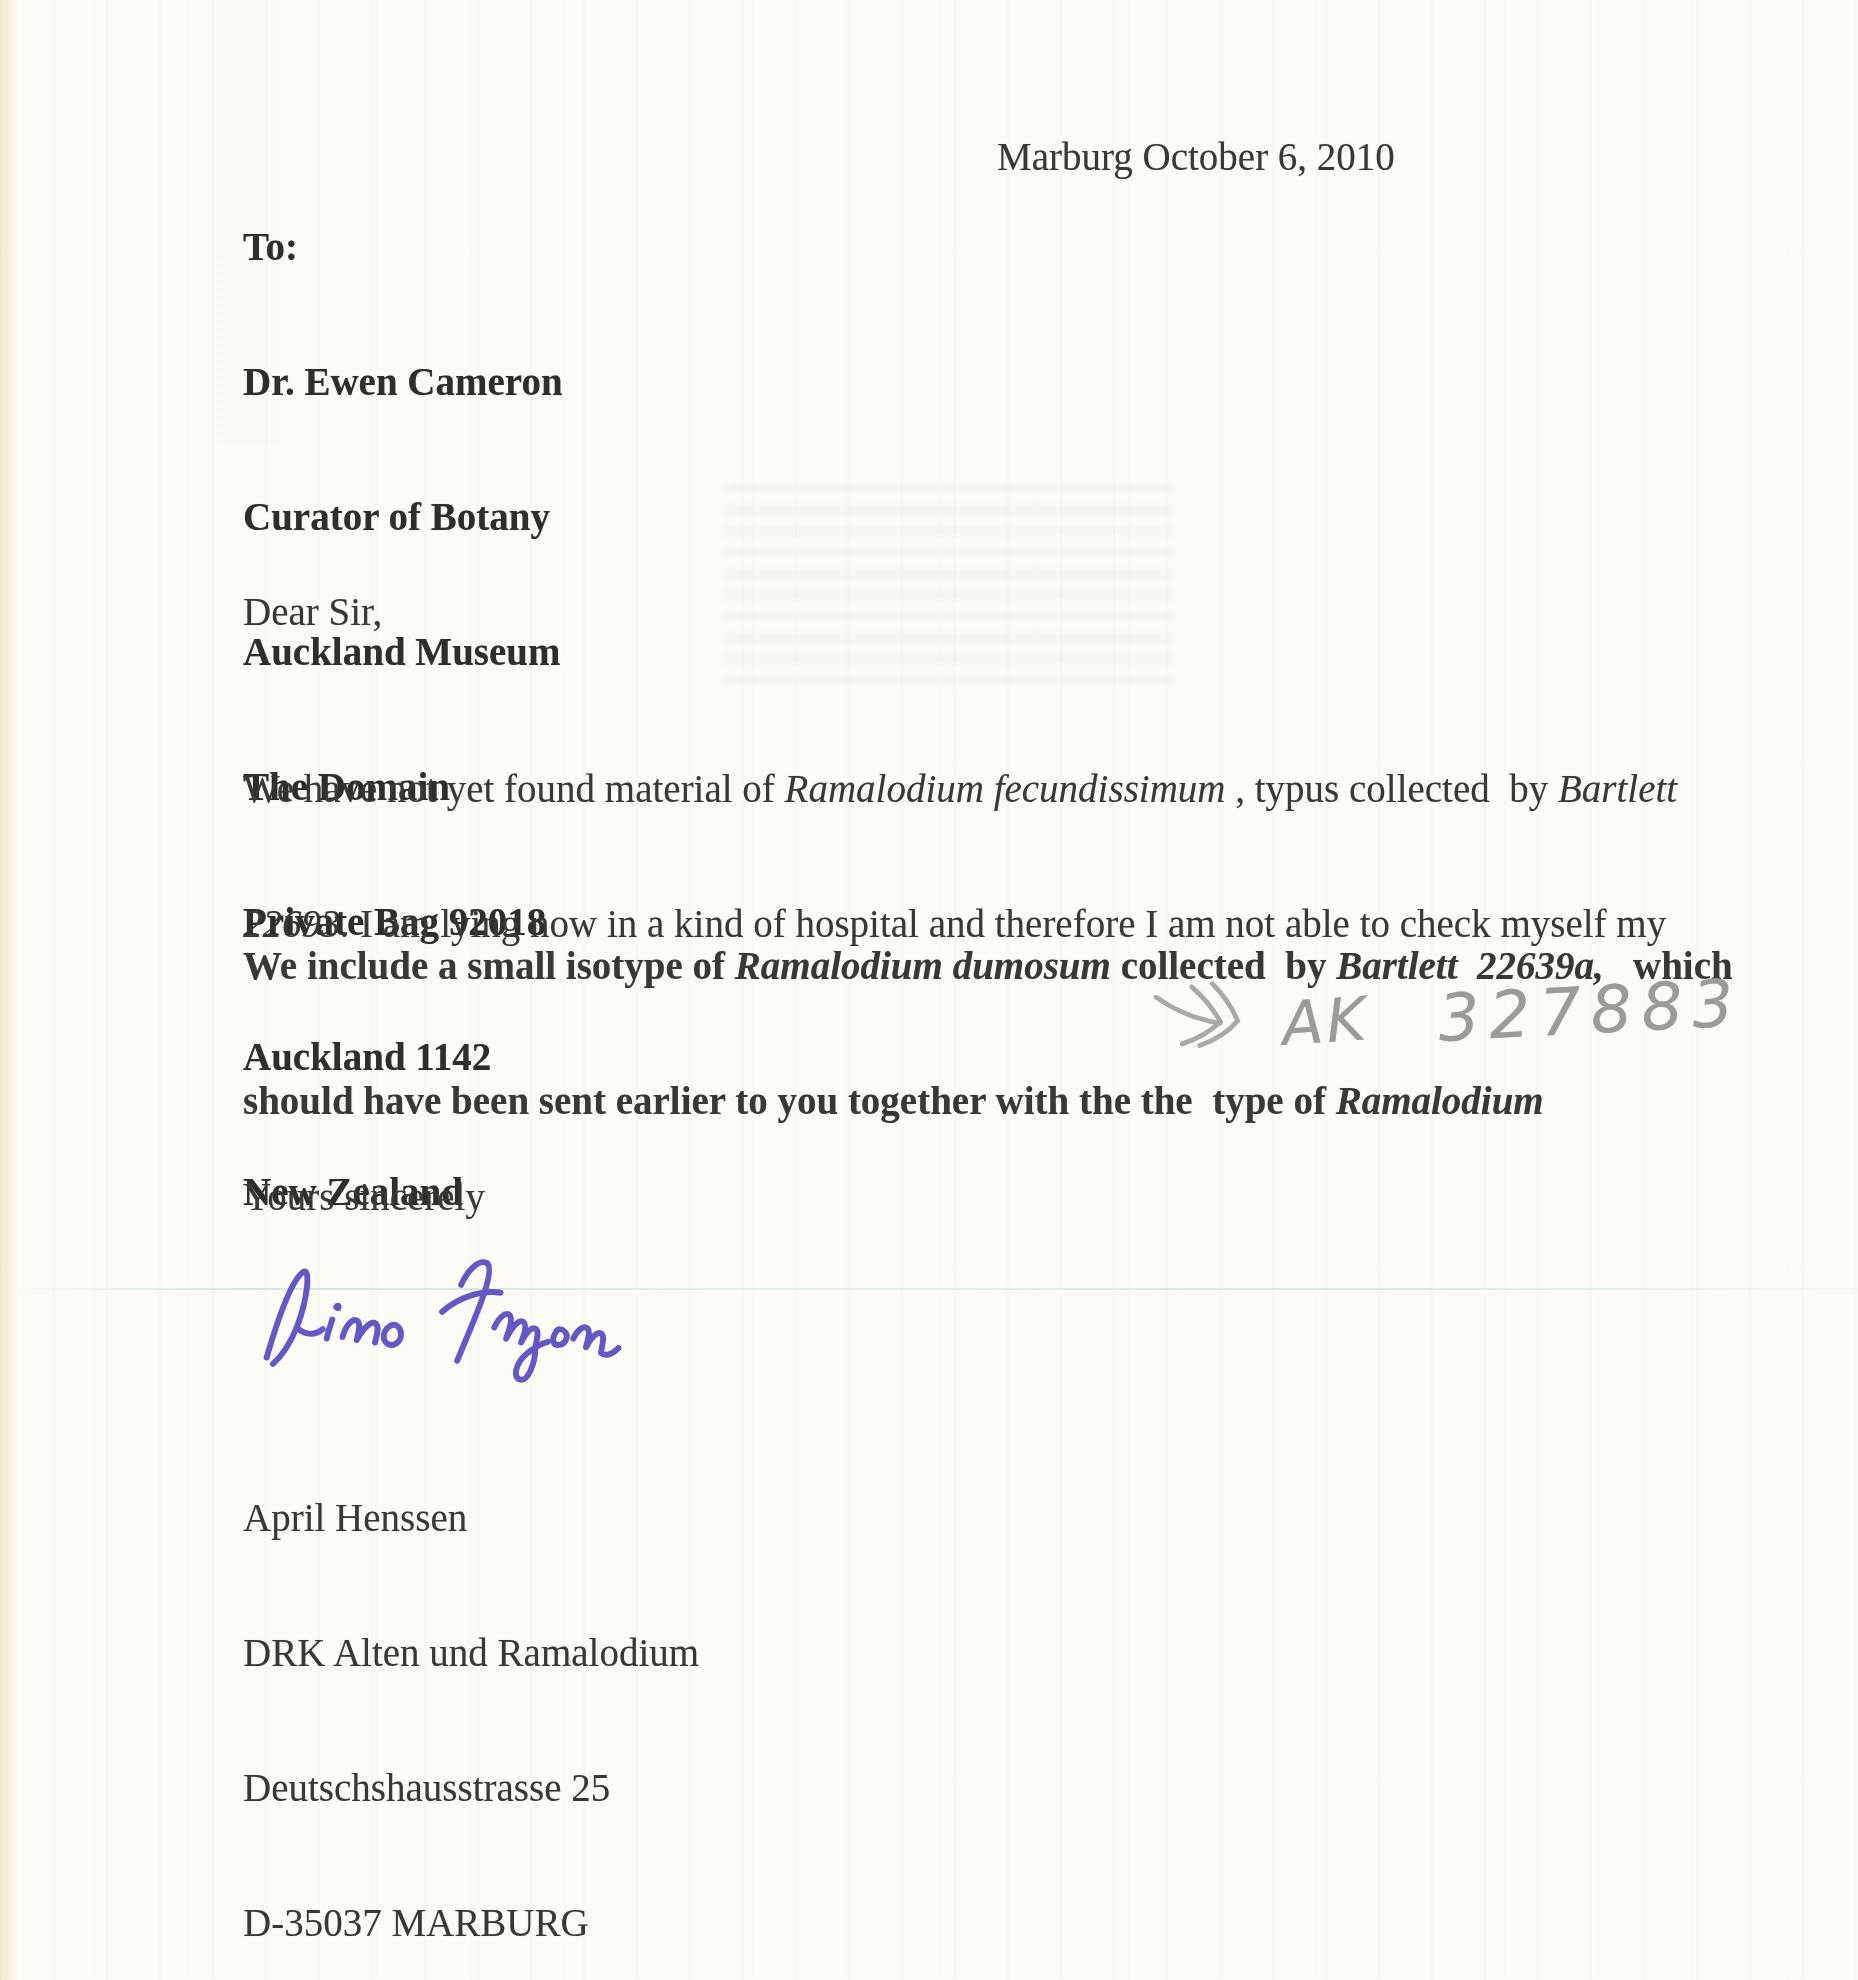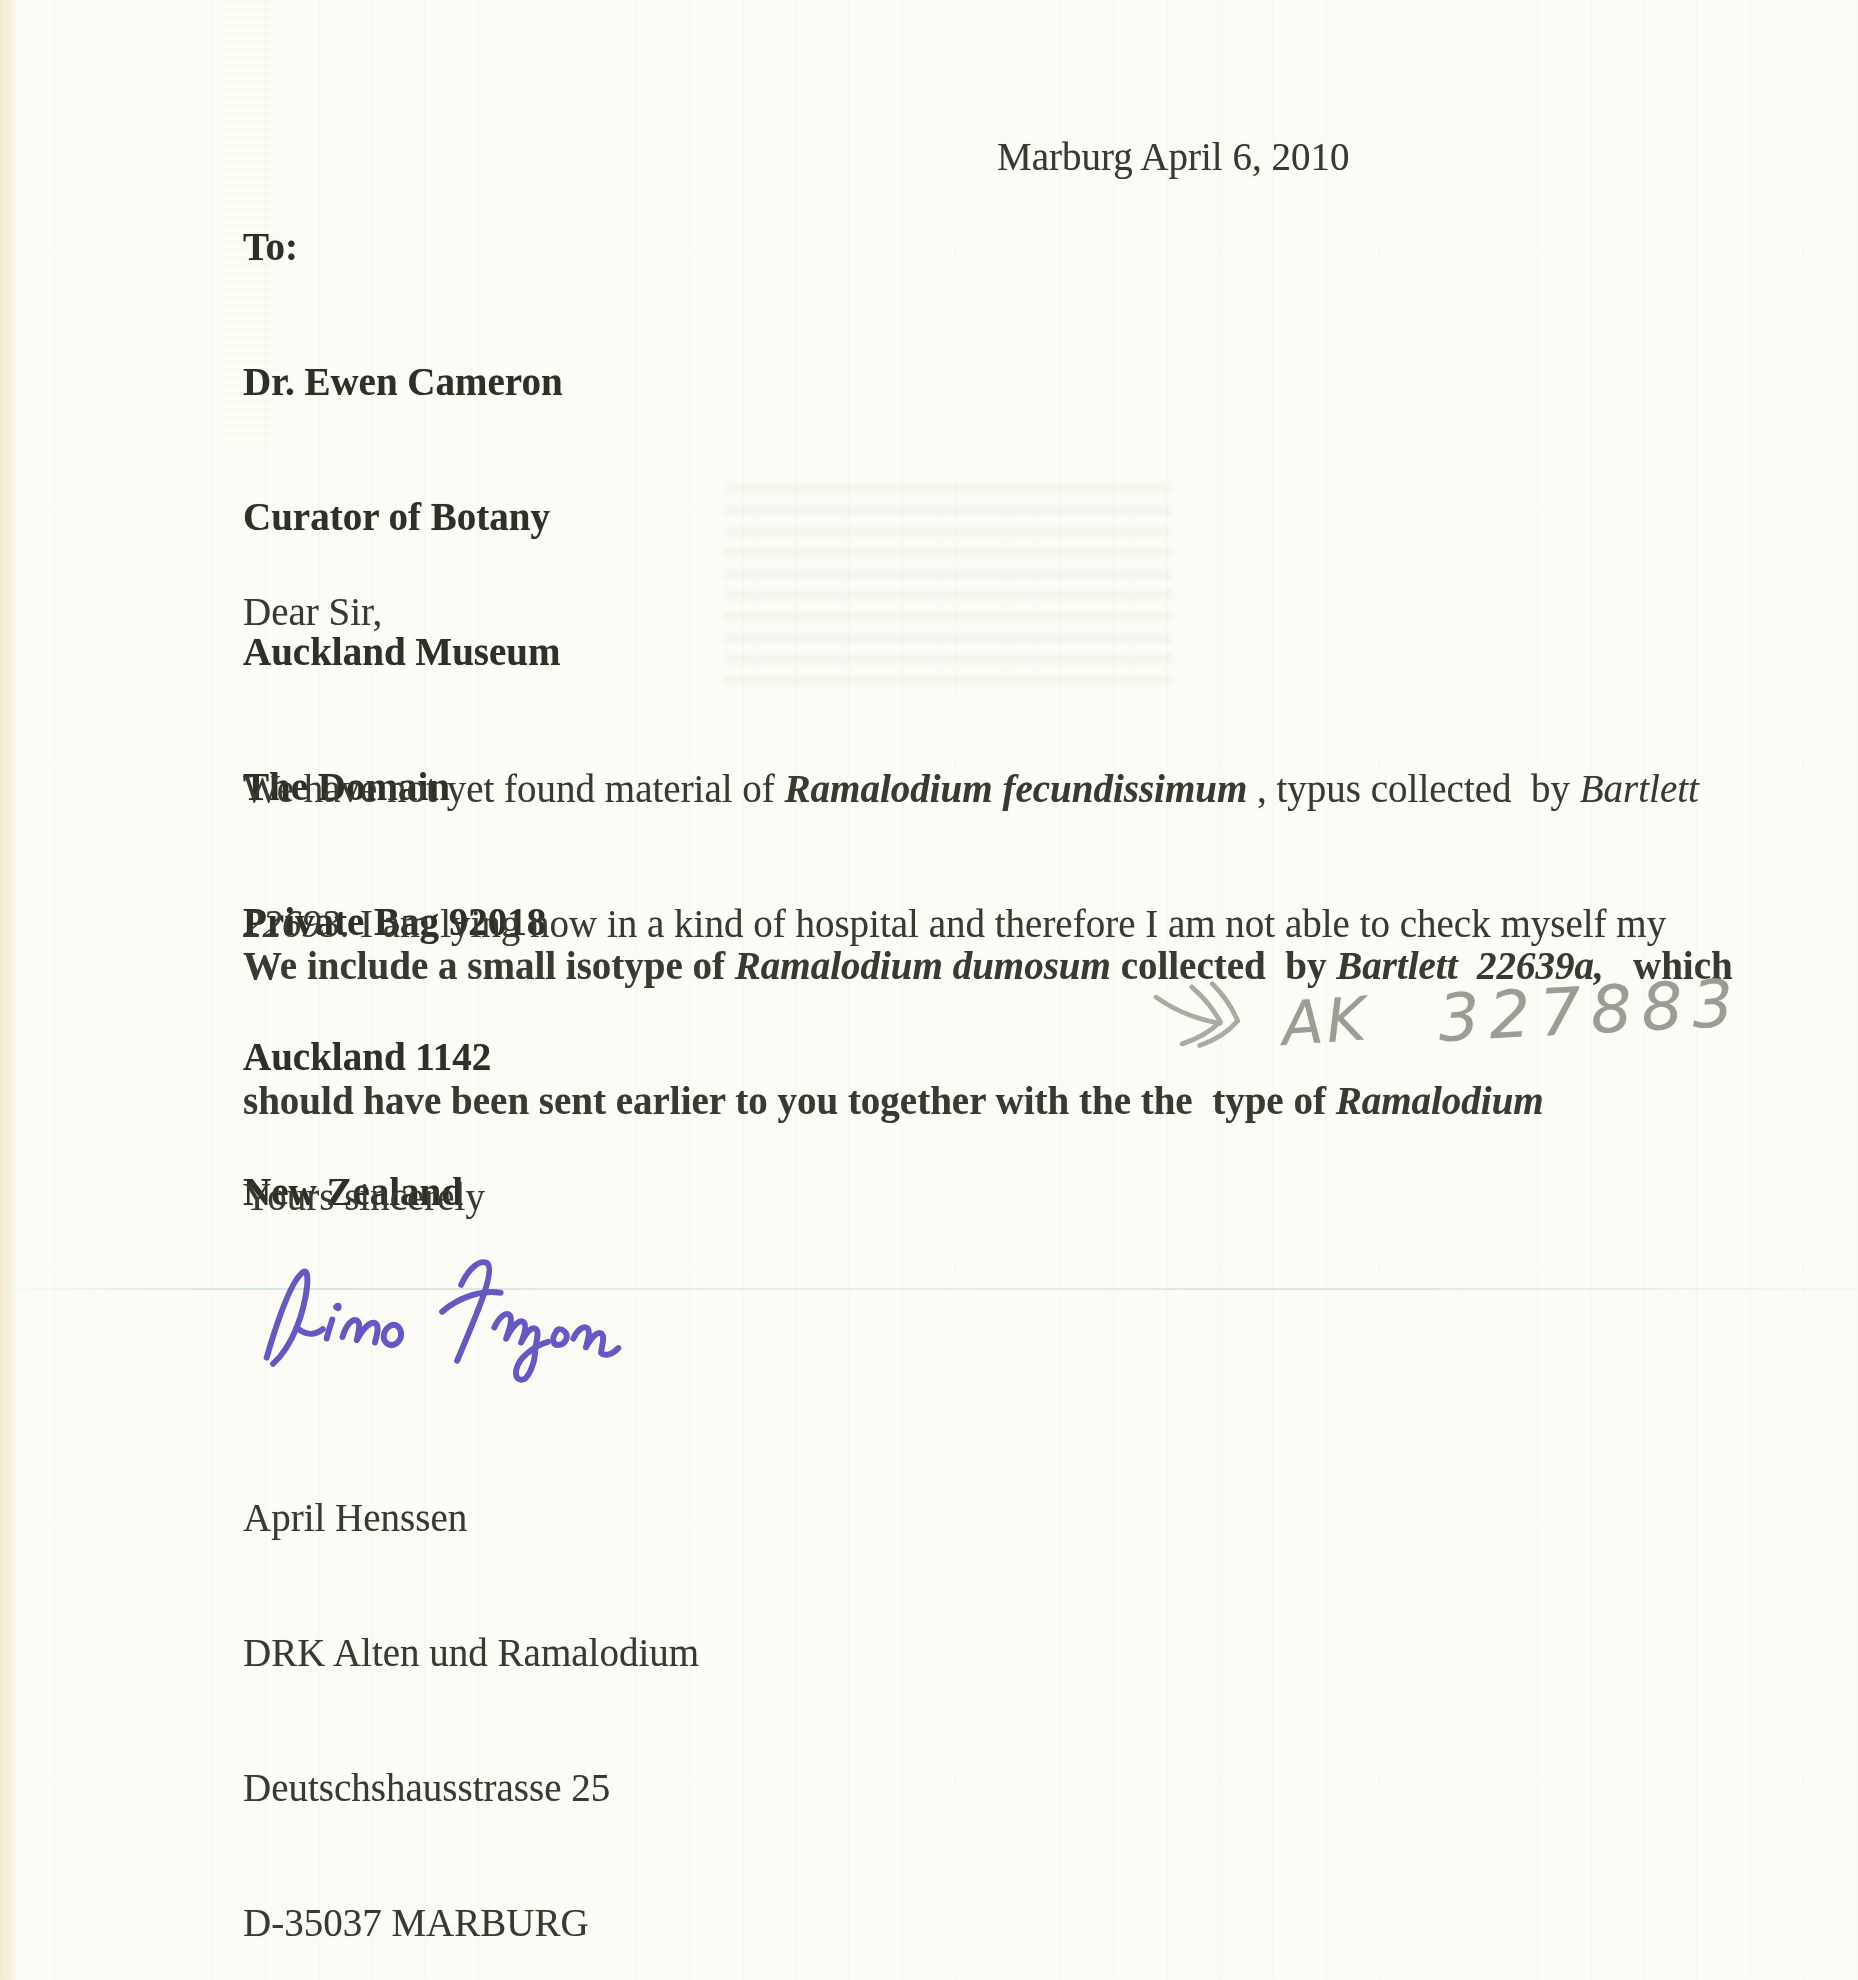--- a/index.html
+++ b/index.html
@@ -44,21 +44,21 @@
      text-shadow:0 0 0.8px rgba(58,57,49,0.35);}
   .date{left:997px;top:134px;}
   .recipient{left:243px;top:134px;font-weight:700;color:#2f2e27;
      text-shadow:0 0 0.8px rgba(47,46,39,0.45);}
   .salutation{left:243px;top:589px;}
   .para{left:243px;width:1517px;}
   .p1{top:676px;}
   .p2{top:853px;font-weight:bold;}
   .closing{left:243px;top:1174px;}
   .sender{left:243px;top:1405px;}
-  .bi{font-weight:700;font-style:italic;}
+  .bi{font-weight:400;font-style:italic;}
   .it{font-style:italic;}
   
   .pencil{
     position:absolute;color:#9b9c93;
     font-family:"DejaVu Sans",sans-serif;font-style:italic;
     text-shadow:0 0 0.8px rgba(155,156,147,0.6);
   }
   .pencil-ak{left:1282px;top:986px;font-size:60px;transform:rotate(-4deg);letter-spacing:3.2px;}
   .pencil-num{left:1438px;top:973px;font-size:65px;transform:rotate(-3deg);letter-spacing:9.5px;}
   .arrow-svg{position:absolute;left:1152px;top:975px;}
@@ -68,21 +68,21 @@
 </head>
 <body>
 
 <div class="page">
 
   <div class="streaks"></div>
   <div class="speckle-column"></div>
   <div class="ghost-bleed"></div>
   <div class="fold-line"></div>
 
-  <div class="t date">Marburg April 6, 2010</div>
+  <div class="t date">Marburg October 6, 2010</div>
 
   <div class="t recipient">
     <div>To:</div>
     <div>Dr. Ewen Cameron</div>
     <div>Curator of Botany</div>
     <div>Auckland Museum</div>
     <div>The Domain</div>
     <div>Private Bag 92018</div>
     <div>Auckland 1142</div>
     <div>New Zealand</div>

